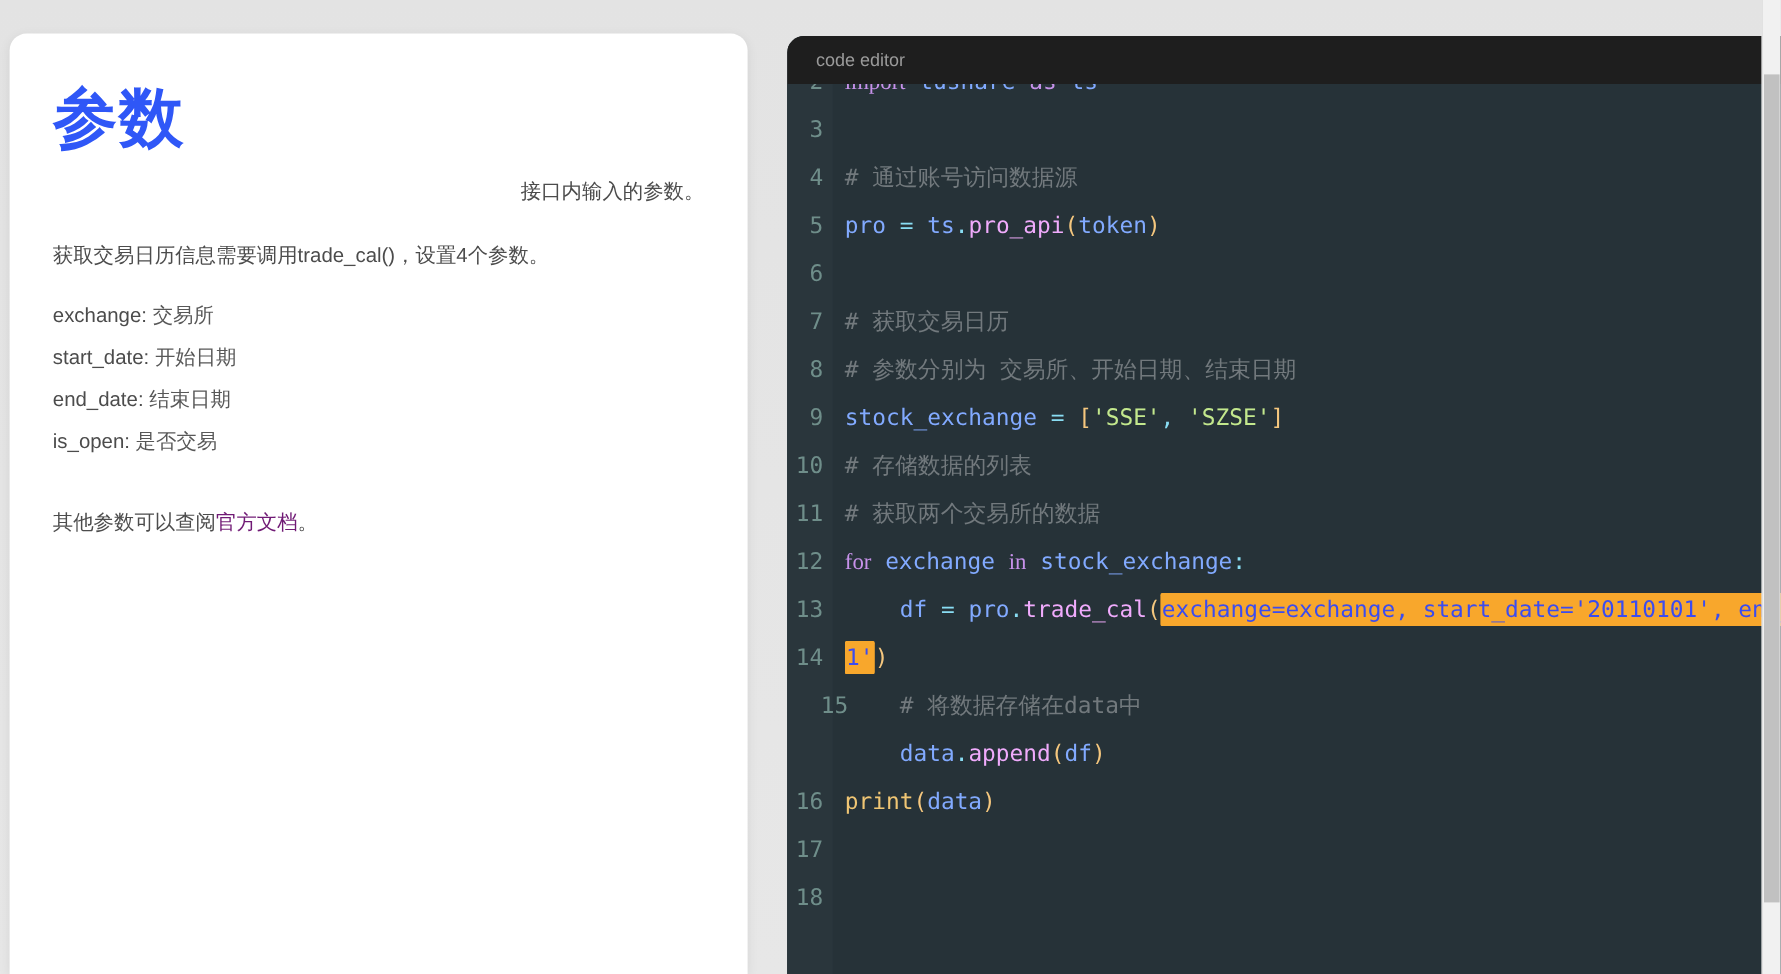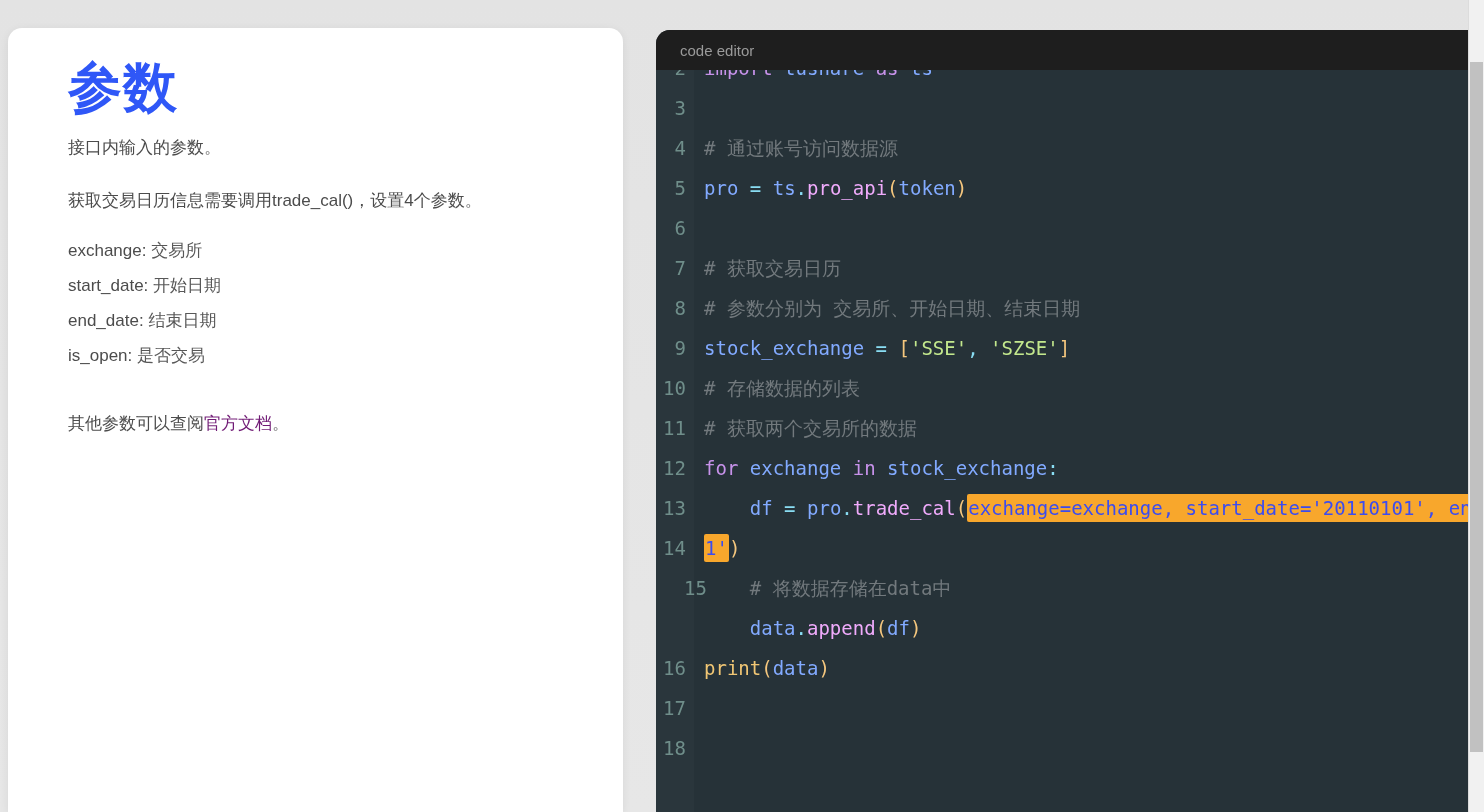--- a/index.html
+++ b/index.html
@@ -25,38 +25,37 @@
     left: 8px;
     top: 28px;
     width: 615px;
     height: 784px;
     background: #ffffff;
     border-radius: 14px 14px 0 0;
     box-shadow: 0 2px 10px rgba(0,0,0,0.07);
     overflow: hidden;
   }
   .doc-inner {
-    padding: 28px 36px 0 36px;
-    margin-left: 24px;
+    padding: 40px 36px 0 36px;
   }
   .doc-title {
     font-size: 54px;
     line-height: 1.15;
     font-weight: bold;
     color: #2f57f7;
     margin: 0 0 16px 0;
     letter-spacing: 1px;
   }
   .doc-para {
     font-size: 17px;
     color: #4c4c4c;
     line-height: 1.6;
     margin: 0 0 28px 0;
   }
-  .doc-para.tight { margin-bottom: 26px; }
+  .doc-para.tight { margin-bottom: 26px; text-align: right; }
   .param-list {
     margin: 0 0 28px 0;
     padding: 0;
     list-style: none;
   }
   .param-list li {
     font-size: 17px;
     color: #4c4c4c;
     line-height: 1.0;
     padding: 0 0 18px 0;
@@ -134,21 +133,21 @@
     height: 40px;
     white-space: pre;
     color: #d7dee2;
   }
   .cl.wrap2 { height: 80px; white-space: pre-wrap; word-break: break-all; }
 
   
   .scroll-shift { margin-top: -22px; }
 
   
-  .t-kw      { color: #c792ea; }
+  .t-kw      { color: #c792ea; font-family: Liberation Serif, serif; }
   .t-mod     { color: #82aaff; }
   .t-as      { color: #c792ea; }
   .t-var     { color: #82aaff; }
   .t-str     { color: #c3e88d; }
   .t-op      { color: #89ddf3; }
   .t-comment { color: #72797d; }
   .t-attr    { color: #f0abfc; }
   .t-paren   { color: #f5c77e; }
   .t-print   { color: #f0c674; }
   .t-brack   { color: #f5c77e; }

